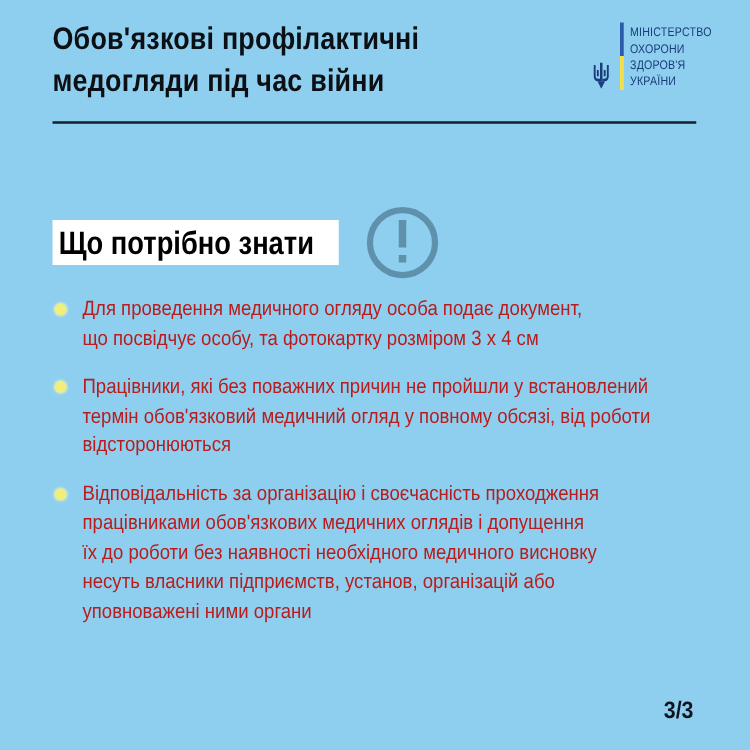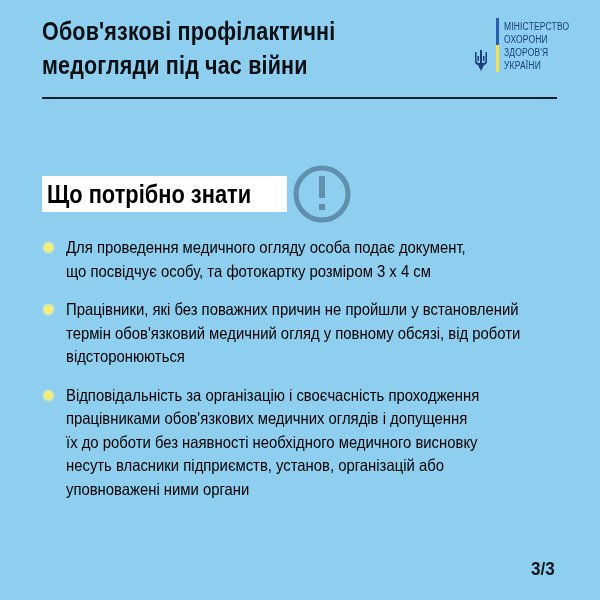--- a/index.html
+++ b/index.html
@@ -68,21 +68,21 @@
       width: 515px;
       height: 2px;
       background: #14202c;
     }
     .section-label {
       position: absolute;
       left: 42px;
       top: 176px;
       height: 36px;
       background: #ffffff;
-      padding: 0 22px 0 5px;
+      padding: 0 6px 0 5px;
       display: flex;
       align-items: center;
     }
     .section-label .txt {
       font-family: "Liberation Sans", sans-serif;
       font-weight: bold;
       font-size: 26px;
       color: #000000;
       display: inline-block;
       transform: scaleX(0.84);
@@ -101,21 +101,21 @@
       position: absolute;
       left: 44px;
       top: 236px;
       width: 520px;
     }
     .bullet {
       position: relative;
       padding-left: 22px;
       font-size: 16.5px;
       line-height: 23.5px;
-      color: #000000;
+      color: #b91c1c;
     }
     .bullet + .bullet { margin-top: 15px; }
     .bullet .dot {
       position: absolute;
       left: 0;
       top: 7px;
       width: 9px;
       height: 9px;
       border-radius: 50%;
       background: #f2ee7a;

